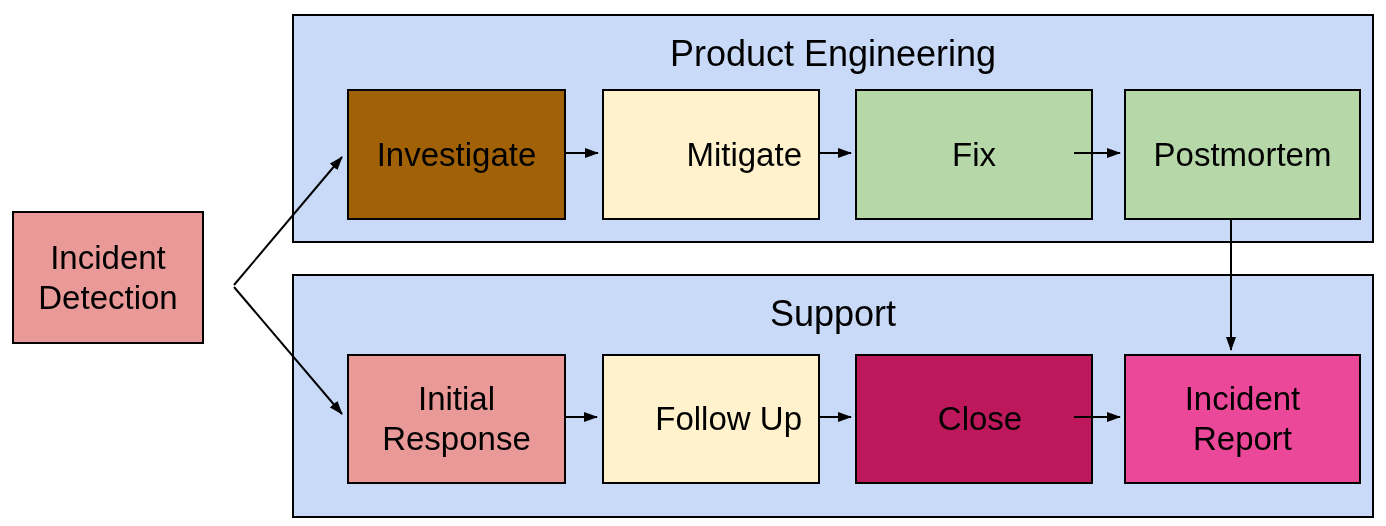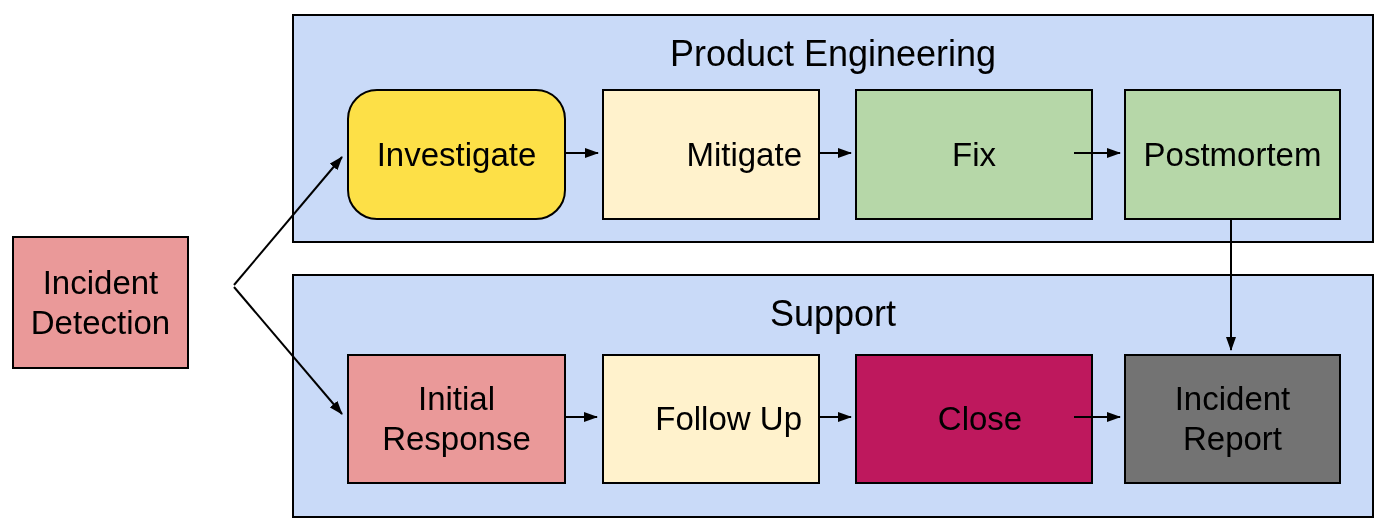--- a/index.html
+++ b/index.html
@@ -51,41 +51,41 @@
     border: 2px solid #000000;
     box-sizing: border-box;
     display: flex;
     align-items: center;
     justify-content: center;
     text-align: center;
     font-size: 33px;
     line-height: 1.2;
     padding: 0 16px;
   }
-  .node-start { left: 12px; top: 236px; width: 177px; height: 133px; z-index: 5; }
+  .node-start { left: 12px; top: 211px; width: 192px; height: 133px; z-index: 5; }
   
   .lane-pe .node { top: 73px; height: 131px; }
   .lane-support .node { top: 78px; height: 130px; }
   .slot-1 { left: 53px;  width: 219px; }
   .slot-2 { left: 308px; width: 218px; justify-content: flex-end; }
   .slot-3 { left: 561px; width: 238px; }
-  .slot-4 { left: 830px; width: 217px; }
+  .slot-4 { left: 830px; width: 237px; }
 </style>
 </head>
 <body>
 
 <div class="canvas">
 
   <div class="node node-start" style="background: rgb(234, 153, 153);">
     <span>Incident Detection</span>
   </div>
 
   <section class="lane lane-pe" style="background: rgb(201, 218, 248);">
     <h2 class="lane-title">Product Engineering</h2>
-    <div class="node slot-1" style="background: #fde047; border-radius: 30px;">
+    <div class="node slot-1" style="background: #a16207;">
       <span>Investigate</span>
     </div>
     <div class="node slot-2" style="background: rgb(255, 242, 204);">
       <span>Mitigate</span>
     </div>
     <div class="node slot-3" style="background: rgb(182, 215, 168);">
       <span>Fix</span>
     </div>
     <div class="node slot-4" style="background: rgb(182, 215, 168);">
       <span>Postmortem</span>
@@ -96,21 +96,21 @@
     <h2 class="lane-title">Support</h2>
     <div class="node slot-1" style="background: rgb(234, 153, 153);">
       <span>Initial Response</span>
     </div>
     <div class="node slot-2" style="background: rgb(255, 242, 204);">
       <span>Follow Up</span>
     </div>
     <div class="node slot-3" style="background: #be185d; padding-left: 28px;">
       <span>Close</span>
     </div>
-    <div class="node slot-4" style="background: #737373;">
+    <div class="node slot-4" style="background: #ec4899;">
       <span>Incident Report</span>
     </div>
   </section>
 
   <svg class="edges" viewBox="0 0 1386 526" xmlns="http://www.w3.org/2000/svg">
     <defs>
       <marker id="arrow" markerWidth="14" markerHeight="10" refX="13" refY="5" orient="auto" markerUnits="userSpaceOnUse">
         <path d="M0,0 L14,5 L0,10 Z" fill="#000000"></path>
       </marker>
     </defs>

